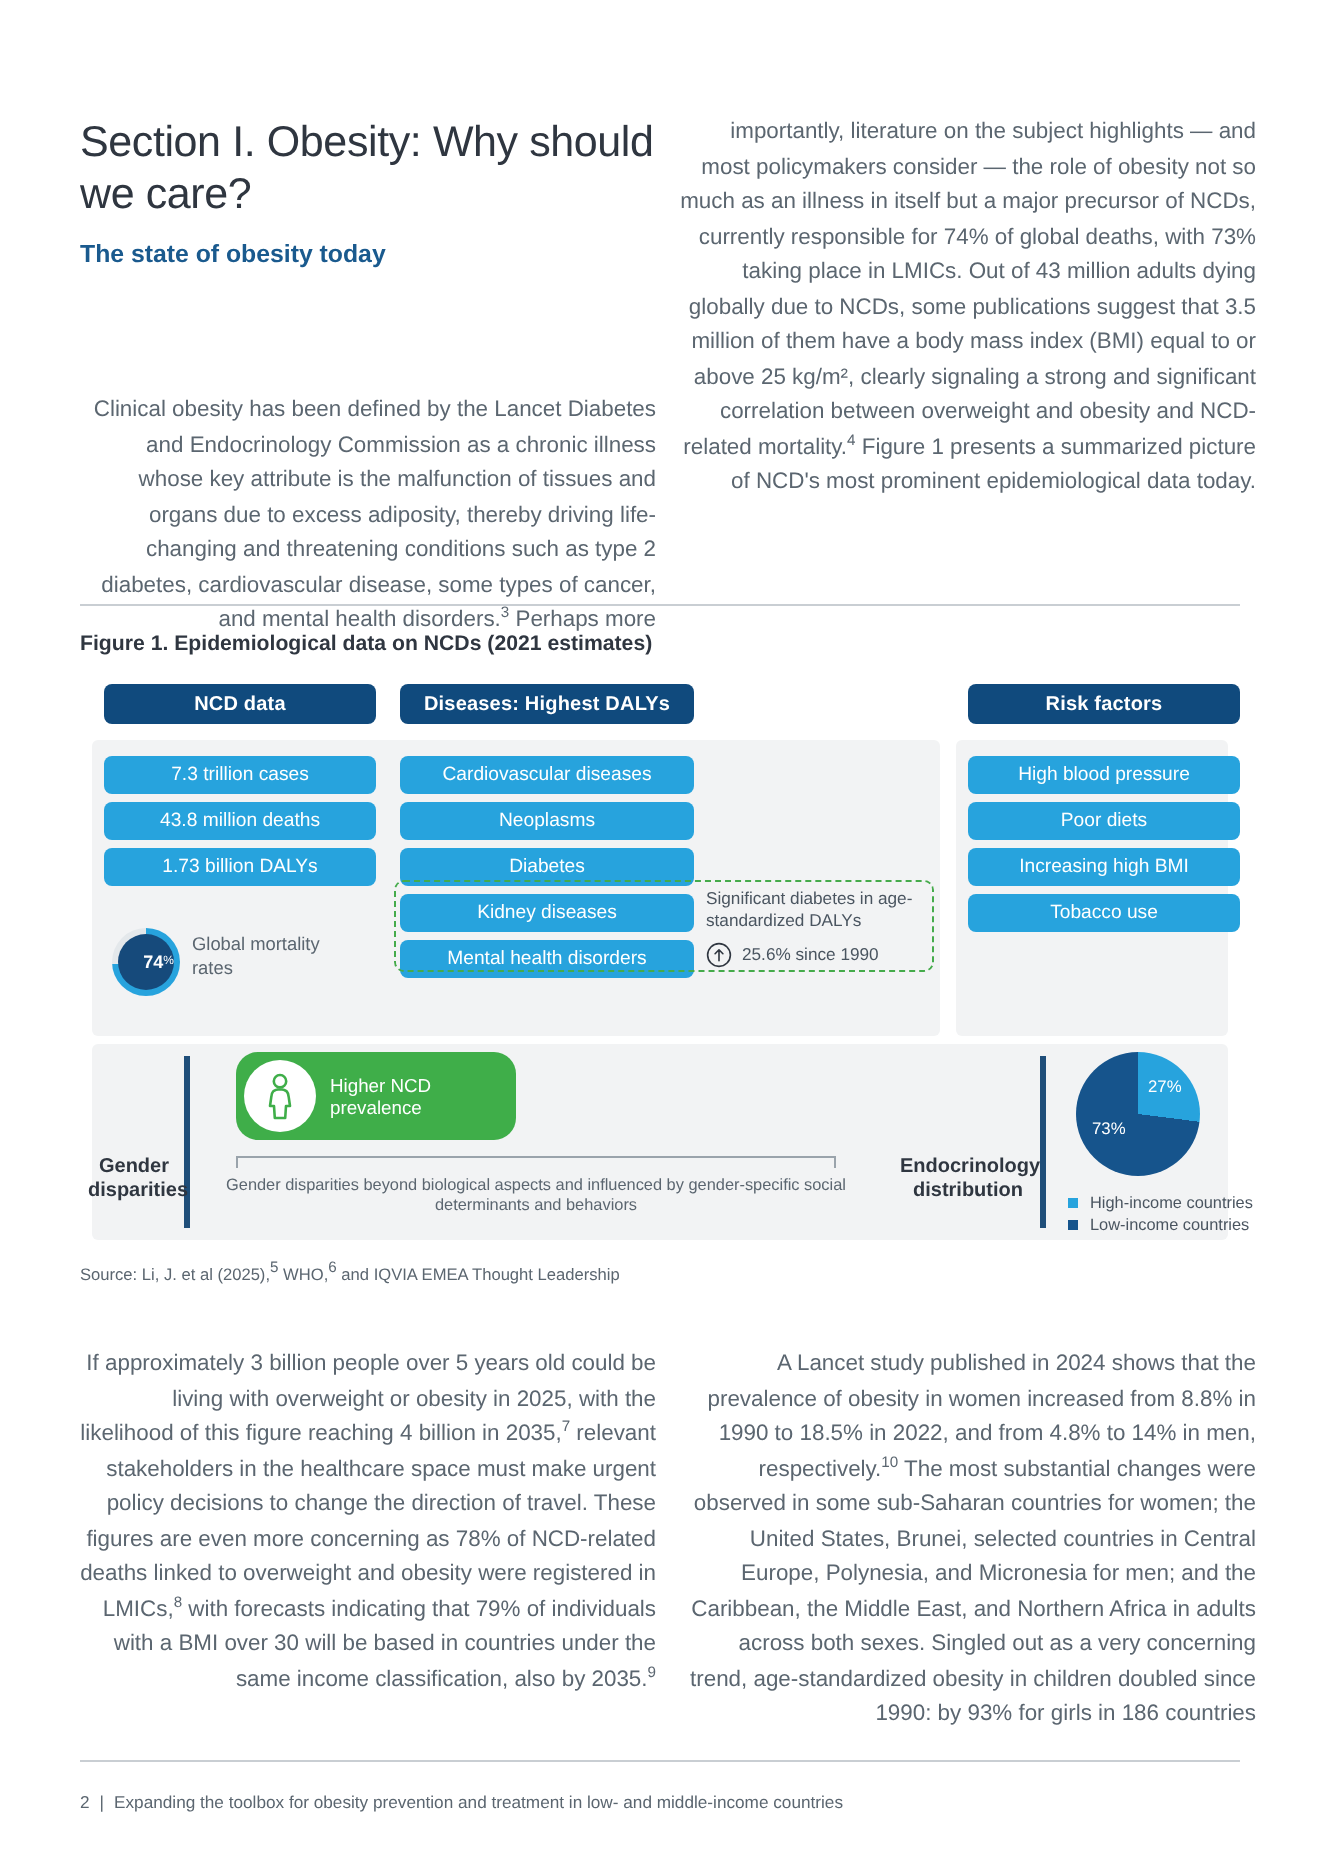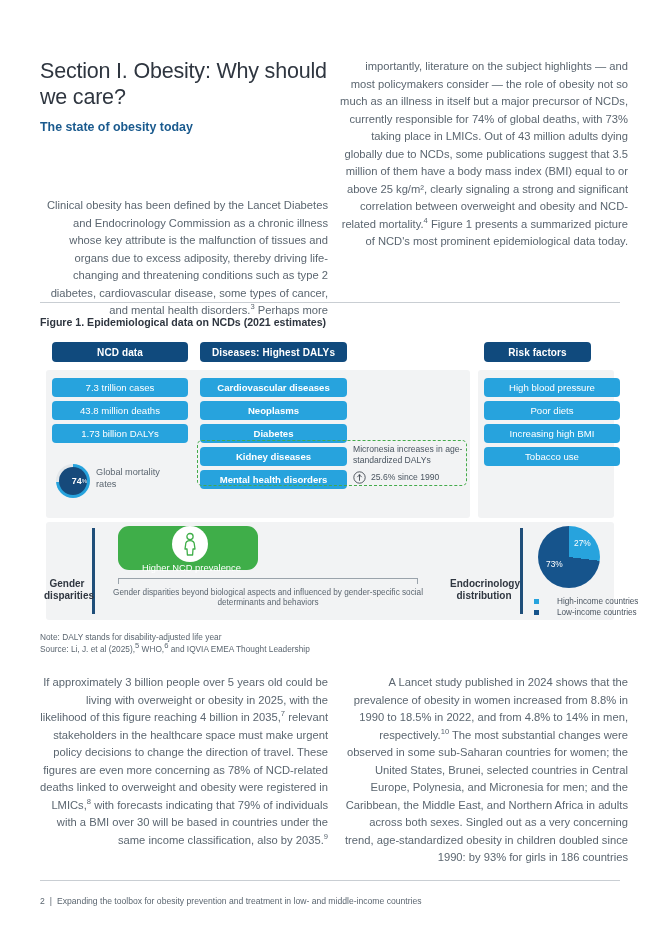--- a/index.html
+++ b/index.html
@@ -56,30 +56,30 @@
   .panel-c{left:6px;top:182px;width:568px;height:98px;}
 
   .hdr{
     position:absolute;height:20px;background:#104a7d;border-radius:4px;
     color:#ffffff;font-size:10px;font-weight:bold;
     display:flex;align-items:center;justify-content:center;
     letter-spacing:.1px;
   }
   .hdr-ncd{left:12px;top:2px;width:136px;}
   .hdr-dis{left:160px;top:2px;width:147px;}
-  .hdr-risk{left:444px;top:2px;width:107px;}
+  .hdr-risk{left:444px;top:2px;width:136px;}
 
   .pill{
     position:absolute;height:19px;background:#27a3dd;border-radius:4px;
     color:#ffffff;font-size:9.6px;
     display:flex;align-items:center;justify-content:center;
     box-sizing:border-box;
   }
   .col1 .pill{left:12px;width:136px;}
-  .col2 .pill{left:160px;width:147px;font-weight:bold;}
+  .col2 .pill{left:160px;width:147px;}
   .col3 .pill{left:444px;width:136px;}
 
   .r0{top:38px;} .r1{top:61px;} .r2{top:84px;} .r3{top:107px;} .r4{top:130px;}
 
   
   .donut{position:absolute;left:16px;top:124px;width:34px;height:34px;}
   .donut-ring{
     position:absolute;inset:0;border-radius:50%;
     background:conic-gradient(#27a3dd 0 74%, #e4e8eb 74% 100%);
   }
@@ -116,21 +116,21 @@
     position:absolute;font-size:10px;font-weight:bold;color:#2f3640;
     text-align:center;line-height:12px;
   }
   .lbl-gender{left:4px;top:238px;width:46px;}
   .lbl-geo{left:410px;top:238px;width:68px;}
 
   .gcard{
     position:absolute;height:44px;background:#3fae49;border-radius:11px;
     display:flex;align-items:center;
   }
-  .g1{left:78px;top:186px;width:140px;flex-direction:column;}
+  .g1{left:78px;top:186px;width:140px;}
   .g2{left:228px;top:186px;width:150px;}
   .gcircle{
     width:36px;height:36px;border-radius:50%;background:#ffffff;
     margin-left:4px;flex:0 0 36px;
     display:flex;align-items:center;justify-content:center;
   }
   .gtext{color:#ffffff;font-size:9.4px;line-height:11px;margin-left:7px;}
 
   .bracket{
     position:absolute;left:78px;top:238px;width:300px;height:6px;
@@ -143,21 +143,21 @@
   }
 
   .pie{
     position:absolute;left:498px;top:186px;width:62px;height:62px;border-radius:50%;
     background:conic-gradient(#27a3dd 0 27%, #16548c 27% 100%);
   }
   .pie-27{position:absolute;left:534px;top:198px;color:#fff;font-size:8.4px;}
   .pie-73{position:absolute;left:506px;top:219px;color:#fff;font-size:8.4px;}
 
   .legend{position:absolute;left:494px;top:256px;width:116px;font-size:8.2px;color:#4a5560;}
-  .leg-row{display:flex;align-items:center;gap:18px;line-height:11px;}
+  .leg-row{display:flex;align-items:center;gap:6px;line-height:11px;}
   .leg-sw{width:5px;height:5px;flex:0 0 5px;}
   .sw-hi{background:#27a3dd;}
   .sw-lo{background:#16548c;}
 
   
   .notes{
     position:absolute;left:40px;top:632px;width:420px;
     font-size:8.3px;line-height:11.5px;color:#5b6670;
   }
 
@@ -216,21 +216,21 @@
     <div class="col2">
       <div class="pill r0">Cardiovascular diseases</div>
       <div class="pill r1">Neoplasms</div>
       <div class="pill r2">Diabetes</div>
       <div class="pill r3">Kidney diseases</div>
       <div class="pill r4">Mental health disorders</div>
     </div>
 
     <div class="dashed"></div>
     <div class="callout">
-      <div>Micronesia increases in age-standardized DALYs</div>
+      <div>Significant diabetes in age-standardized DALYs</div>
       <div class="callout-row">
         <svg class="arrow-ico" viewBox="0 0 16 16">
           <circle cx="8" cy="8" r="7" fill="none" stroke="#2f3640" stroke-width="1"></circle>
           <path d="M8 11.5 L8 4.8 M8 4.8 L5.6 7.2 M8 4.8 L10.4 7.2" fill="none" stroke="#2f3640" stroke-width="1" stroke-linecap="round"></path>
         </svg>
         <span>25.6% since 1990</span>
       </div>
     </div>
 
     <div class="col3">
@@ -271,21 +271,20 @@
       </div>
       <div class="leg-row">
         <span class="leg-sw sw-lo"></span>
         <span>Low-income countries</span>
       </div>
     </div>
 
   </div>
 
   <div class="notes">
-    <div>Note: DALY stands for disability-adjusted life year</div>
     <div><span>Source: Li, J. et al (2025),</span><sup>5</sup><span> WHO,</span><sup>6</sup><span> and IQVIA EMEA Thought Leadership</span></div>
   </div>
 
   <div class="col col-left-bot">
     <span>If approximately 3 billion people over 5 years old could be living with overweight or obesity in 2025, with the likelihood of this figure reaching 4 billion in 2035,</span><sup>7</sup><span> relevant stakeholders in the healthcare space must make urgent policy decisions to change the direction of travel. These figures are even more concerning as 78% of NCD-related deaths linked to overweight and obesity were registered in LMICs,</span><sup>8</sup><span> with forecasts indicating that 79% of individuals with a BMI over 30 will be based in countries under the same income classification, also by 2035.</span><sup>9</sup>
   </div>
 
   <div class="col col-right-bot">
     <span>A Lancet study published in 2024 shows that the prevalence of obesity in women increased from 8.8% in 1990 to 18.5% in 2022, and from 4.8% to 14% in men, respectively.</span><sup>10</sup><span> The most substantial changes were observed in some sub-Saharan countries for women; the United States, Brunei, selected countries in Central Europe, Polynesia, and Micronesia for men; and the Caribbean, the Middle East, and Northern Africa in adults across both sexes. Singled out as a very concerning trend, age-standardized obesity in children doubled since 1990: by 93% for girls in 186 countries</span>
   </div>

